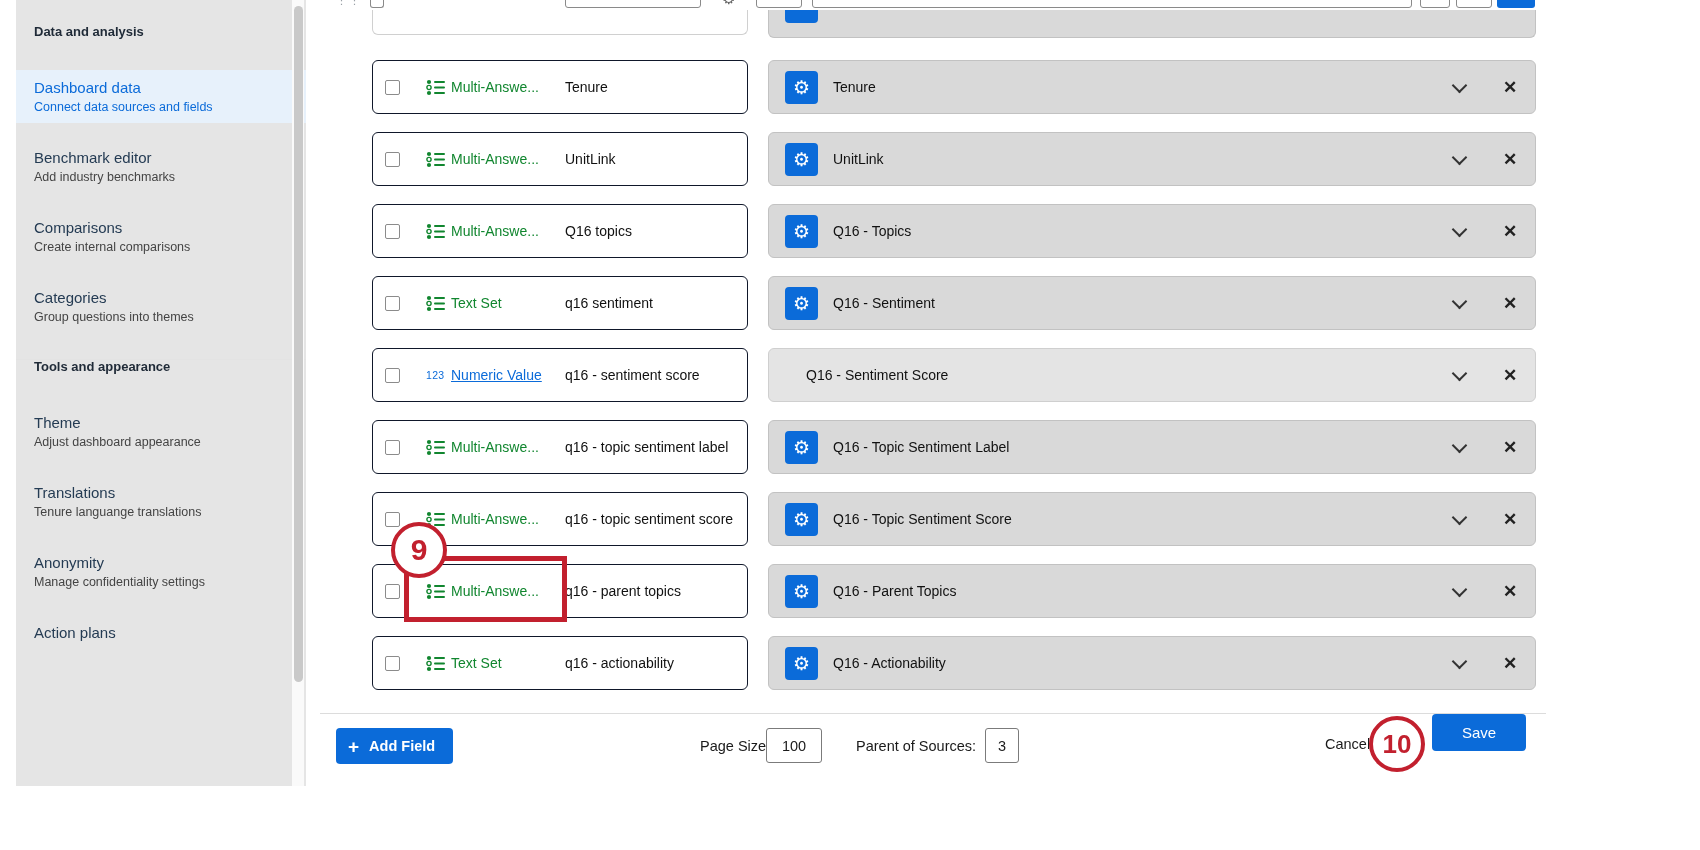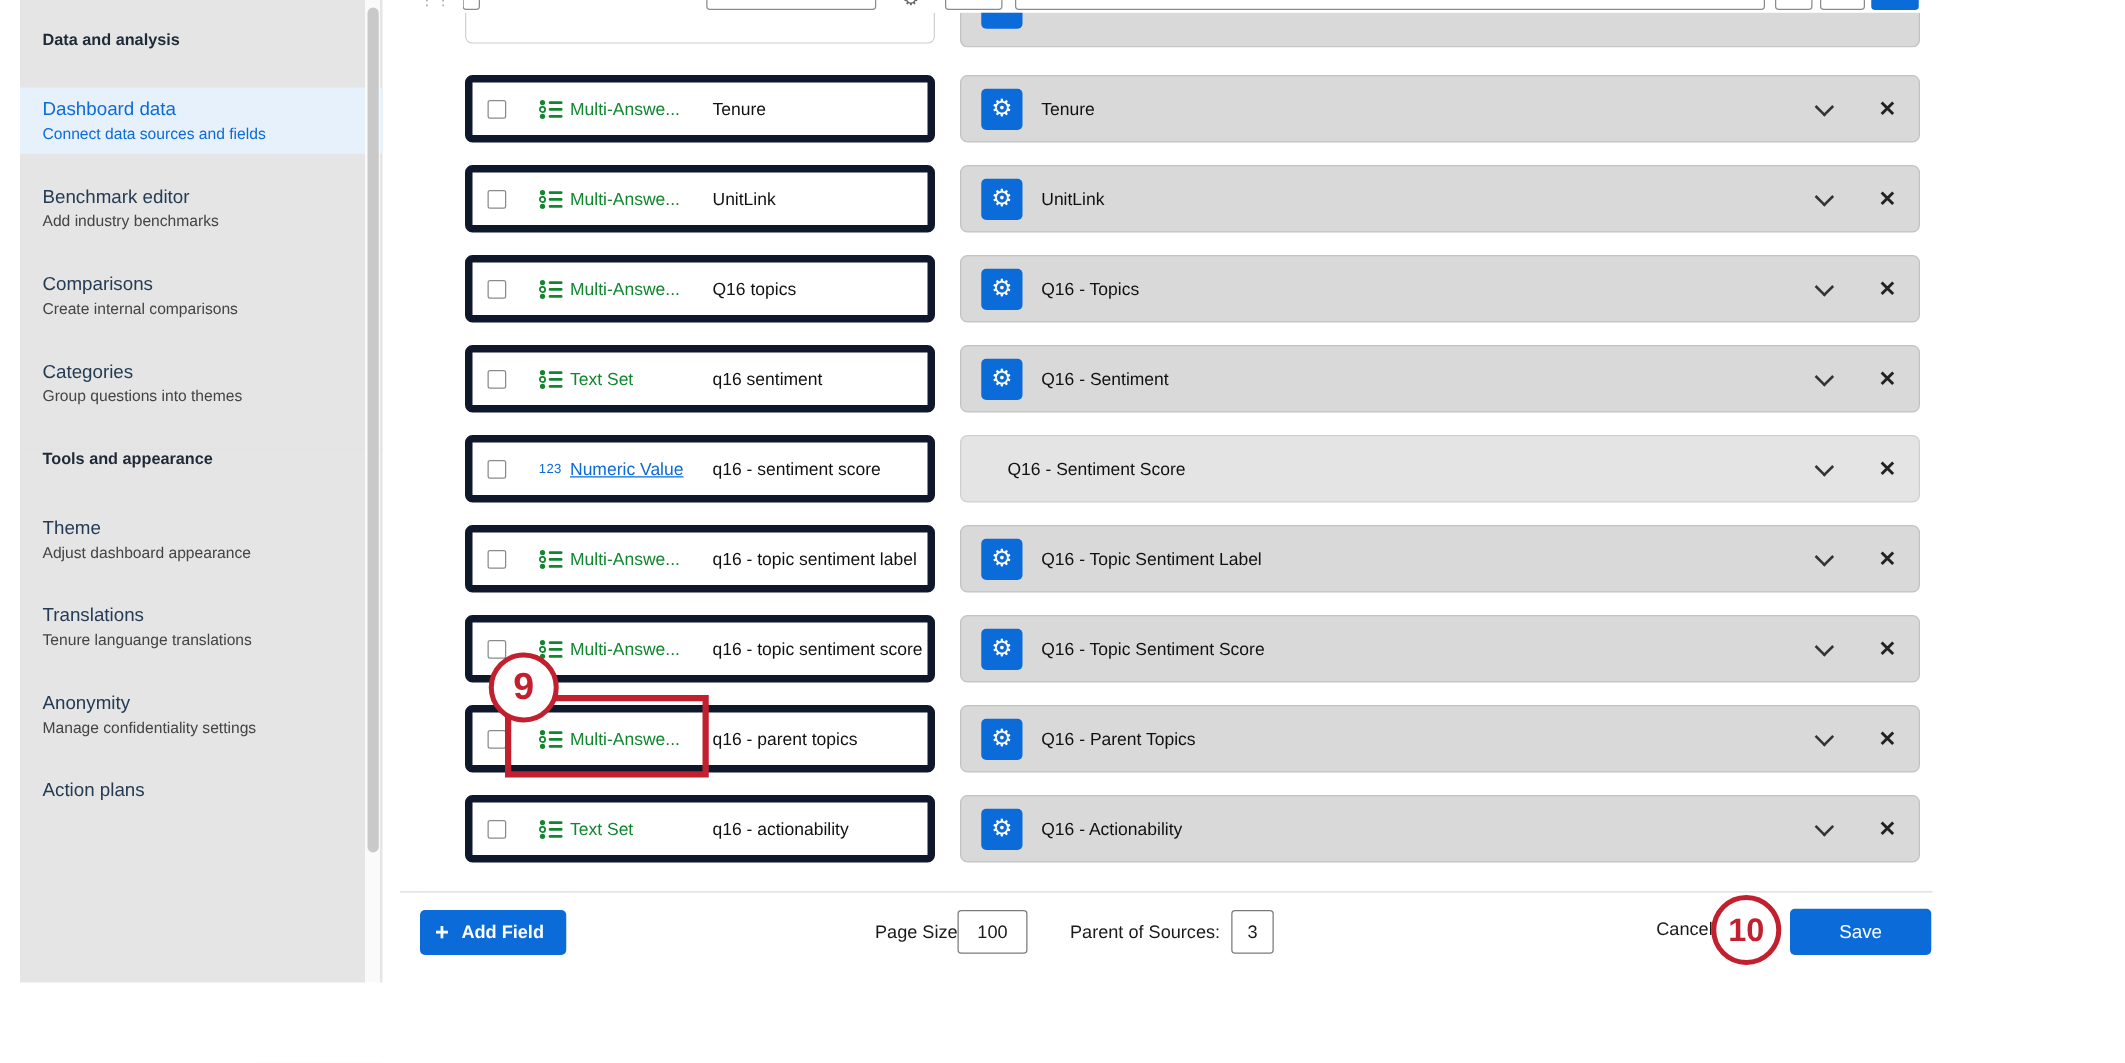--- a/index.html
+++ b/index.html
@@ -51,21 +51,21 @@
                   border:1px solid #d0d0d0; border-top:none; border-radius:0 0 6px 6px; z-index:1; }
   .partial-right { position:absolute; left:448px; top:10px; width:768px; height:28px; background:#d9d9d9;
                   border:1px solid #c2c2c2; border-top:none; border-radius:0 0 6px 6px; z-index:1; }
   .partial-gear { position:absolute; left:16px; top:0; width:33px; height:13px; background:#0b6bd9;
                   border:none; border-radius:0 0 4px 4px; cursor:pointer; }
 
   
   .rows { position:absolute; left:0; top:0; width:1380px; height:850px; }
   .field-row { position:absolute; left:0; width:100%; height:54px; }
   .card-left { position:absolute; left:52px; top:0; width:376px; height:54px; background:#fff;
-               border:6px solid #0f172a; border-radius:6px; display:flex; align-items:center; }
+               border:1px solid #0f172a; border-radius:6px; display:flex; align-items:center; }
   .card-right { position:absolute; left:448px; top:0; width:768px; height:54px; background:#d9d9d9;
                border:1px solid #c2c2c2; border-radius:6px; display:flex; align-items:center; }
   .field-row.light .card-right { background:#e4e4e4; border-color:#cfcfcf; }
 
   .checkbox { margin-left:12px; width:15px; height:15px; border:1.5px solid #8b8b8b; border-radius:2px;
               background:#fff; flex:none; cursor:pointer; }
   .type-icon { margin-left:26px; width:20px; flex:none; display:flex; align-items:center; }
   .icon-123 { display:none; font-size:10.5px; font-weight:400; color:#0b6bd9; letter-spacing:0.3px; }
   .field-row.icon-numeric .icon-123 { display:inline; }
   .type-label { margin-left:5px; font-size:14px; width:106px; flex:none; white-space:nowrap;
@@ -94,21 +94,21 @@
   .plus-icon { font-size:19px; font-weight:700; line-height:1; }
   .ftr-label { position:absolute; top:24px; font-size:14.5px; color:#1a1a1a; white-space:nowrap; }
   .page-size-label { left:380px; }
   .sources-label { left:536px; }
   .ftr-input { position:absolute; top:14px; height:35px; border:1px solid #7b7b7b; border-radius:3px;
                font-size:14.5px; text-align:center; font-family:inherit; color:#1a1a1a; background:#fff; }
   .page-size-input { left:446px; width:56px; }
   .sources-input { left:665px; width:34px; }
   .cancel-btn { position:absolute; left:1005px; top:22px; font-size:14.5px; color:#1a1a1a; background:none;
                 border:none; cursor:pointer; font-family:inherit; }
-  .save-btn { position:absolute; left:1112px; top:13px; width:113px; height:37px; background:#0b6bd9;
+  .save-btn { position:absolute; left:1112px; top:0; width:94px; height:37px; background:#0b6bd9;
               color:#fff; border:none; border-radius:4px; font-size:15px; cursor:pointer; font-family:inherit; }
 
   
   .bottom-mask { position:absolute; left:0; top:786px; width:1700px; height:64px; background:#fff; z-index:30; }
 
   
   .ann { position:absolute; z-index:100; }
   .ann-rect { left:404px; top:556px; width:163px; height:66px; border:5px solid #c2202e; }
   .ann-circle { width:56px; height:56px; border:4px solid #c2202e; border-radius:50%; background:#fff;
                 color:#c2202e; font-weight:700; display:flex; align-items:center; justify-content:center; }

